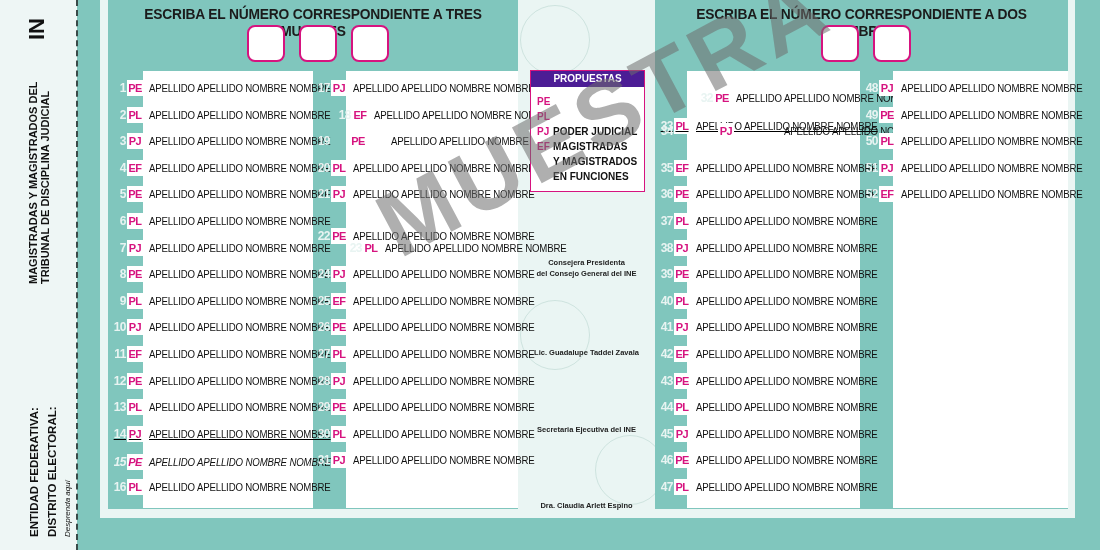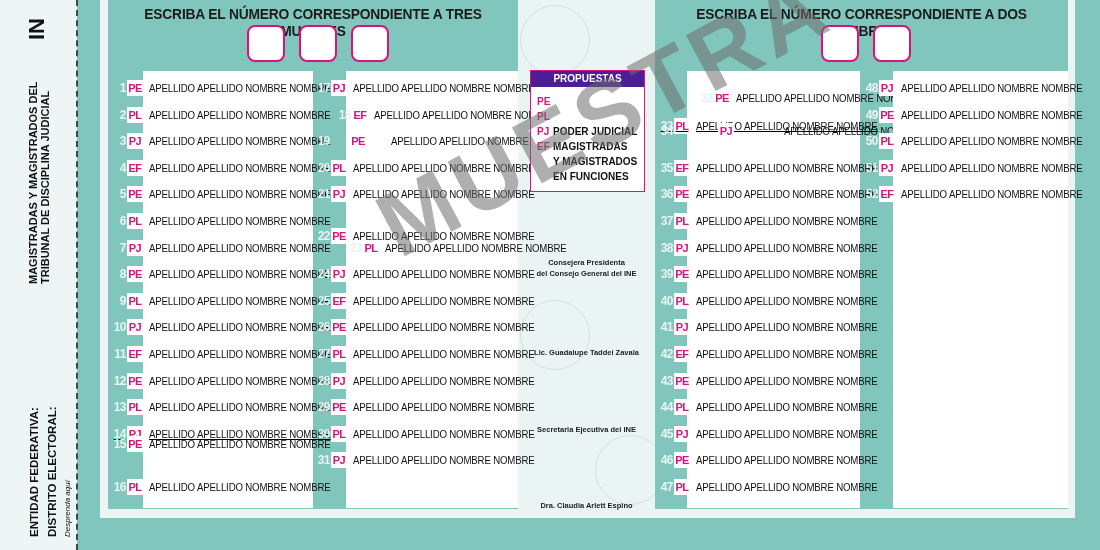--- a/index.html
+++ b/index.html
@@ -131,21 +131,21 @@
     <div class="row" style="top: 326.2px;">
       <span class="num">13</span>
       <span class="tag">PL</span>
       <span class="name">APELLIDO APELLIDO NOMBRE NOMBRE</span>
     </div>
     <div class="row" style="top: 352.8px; text-decoration: underline;">
       <span class="num">14</span>
       <span class="tag">PJ</span>
       <span class="name">APELLIDO APELLIDO NOMBRE NOMBRE</span>
     </div>
-    <div class="row" style="top: 363px;">
+    <div class="row" style="top: 381px; font-style: italic;">
       <span class="num">15</span>
       <span class="tag">PE</span>
       <span class="name">APELLIDO APELLIDO NOMBRE NOMBRE</span>
     </div>
     <div class="row" style="top: 406px;">
       <span class="num">16</span>
       <span class="tag">PL</span>
       <span class="name">APELLIDO APELLIDO NOMBRE NOMBRE</span>
     </div>
   </div>

